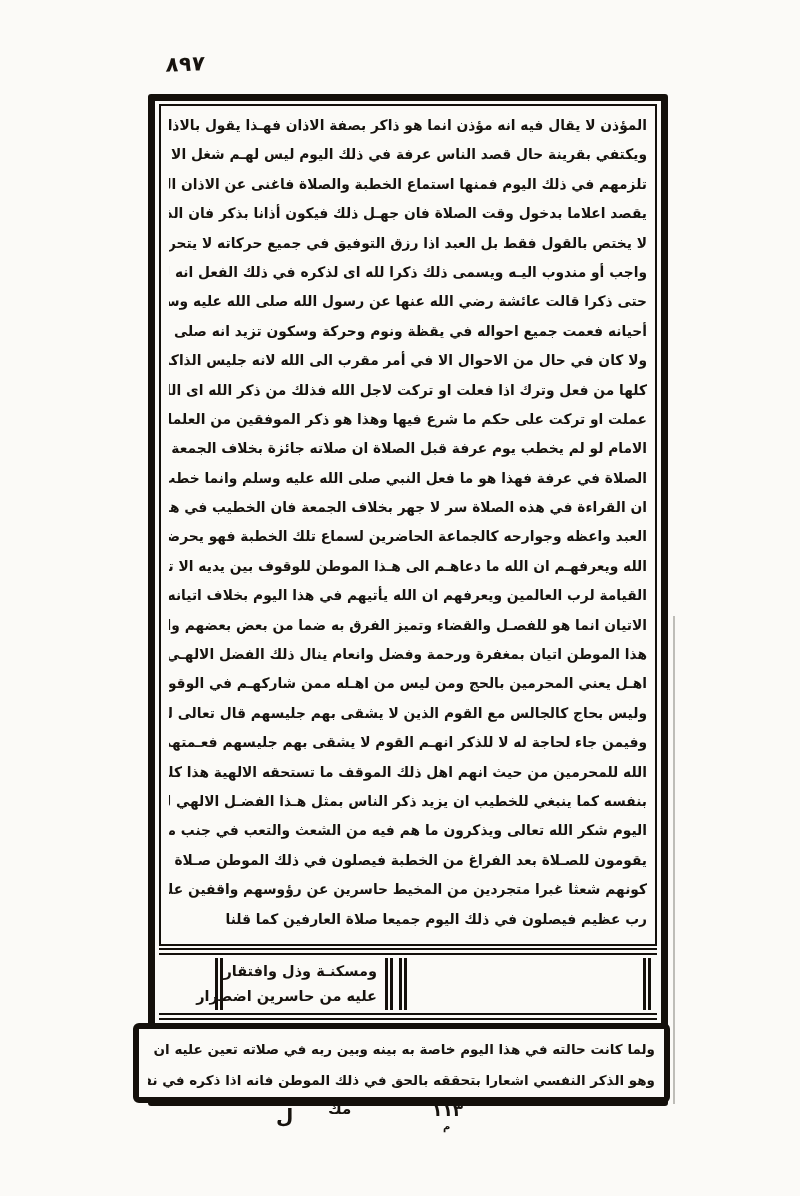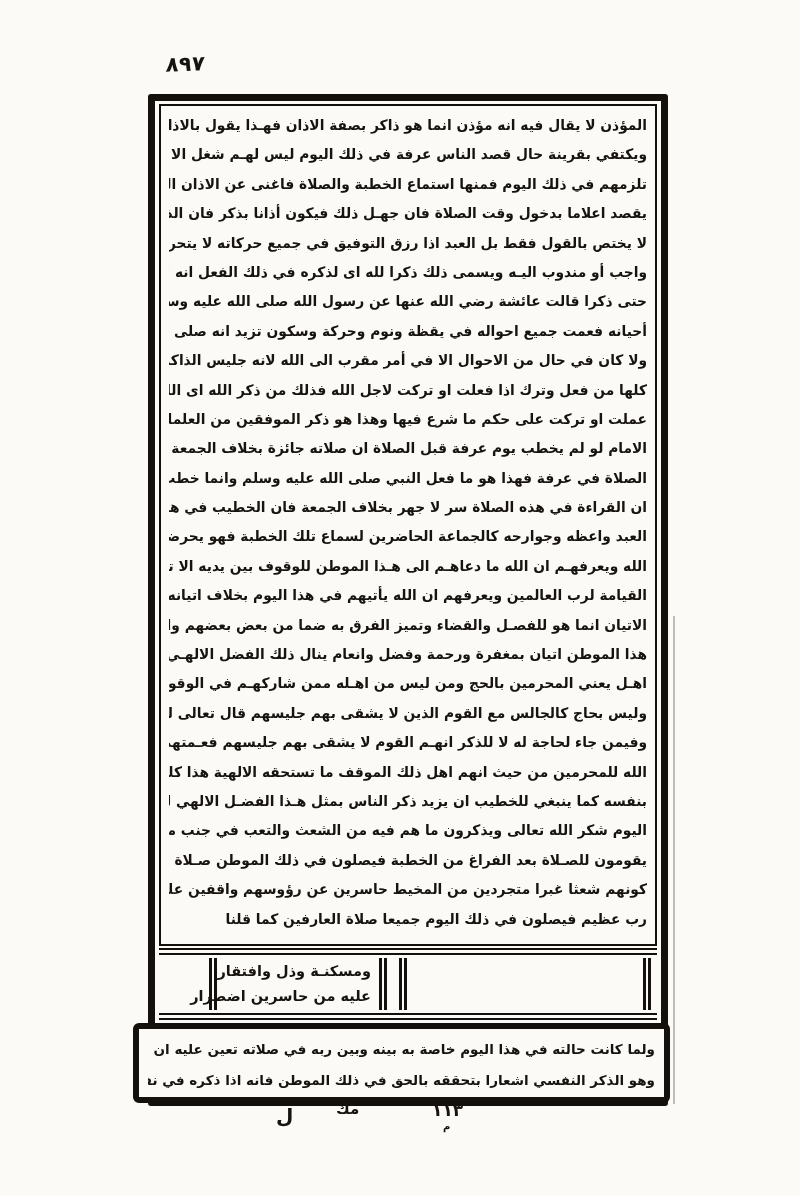--- a/index.html
+++ b/index.html
@@ -45,38 +45,38 @@
     box-sizing:border-box;
     border-right:8px double #14100b;border-left:8px double #14100b;
     padding:1px 8px;margin:1px 2px;
     display:flex;flex-direction:column;justify-content:center;
   }
   .verse-cell .vline{
     font-size:14.5px;font-weight:bold;line-height:25px;
     text-align:center;white-space:nowrap;
   }
   .verse-right{width:252px;}
-  .verse-left{width:178px;margin-right:10px;}
+  .verse-left{width:178px;margin-right:4px;}
   .verse-spacer{flex:1;}
   
   .footer-box{
     position:absolute;left:133px;top:1023px;width:537px;height:80px;
     box-sizing:border-box;border:6px solid #14100b;border-radius:6px;
     padding:5px 9px 0 9px;overflow:hidden;background:#fbfaf7;
     direction:rtl;
   }
   .footer-box .tline{
     font-size:13.5px;font-weight:bold;line-height:31px;height:31px;
     white-space:nowrap;overflow:hidden;
     text-align:justify;text-align-last:justify;
   }
   
   .catchword{position:absolute;font-weight:bold;direction:rtl;}
   .cw-lam{left:276px;top:1104px;font-size:20px;}
-  .cw-mak{left:336px;top:1100px;font-size:15px;}
+  .cw-mak{left:328px;top:1100px;font-size:15px;}
   .cw-num{left:432px;top:1100px;font-size:17px;letter-spacing:1px;}
   .cw-num-sub{left:443px;top:1121px;font-size:10px;}
   
   .scratch{
     position:absolute;left:673px;top:616px;width:2px;height:488px;
     background:#8d8b85;opacity:.55;
   }
 </style>
 </head>
 <body>

